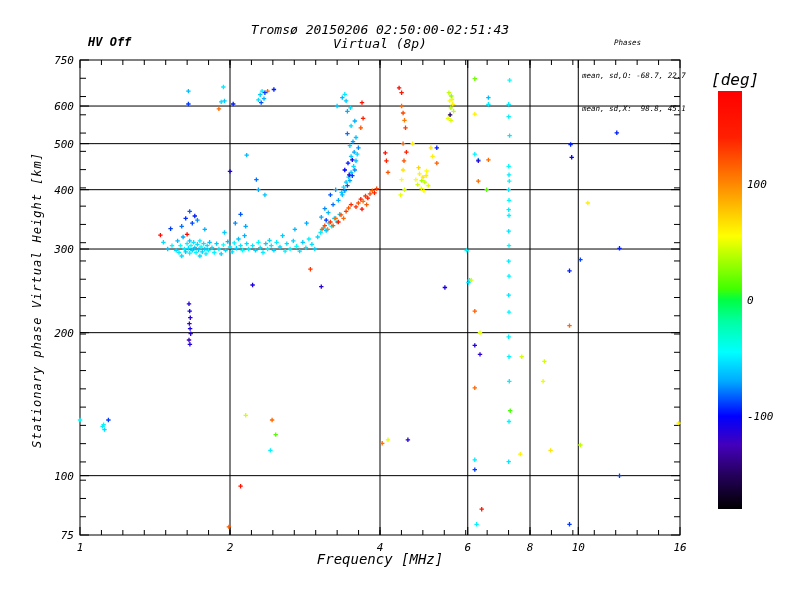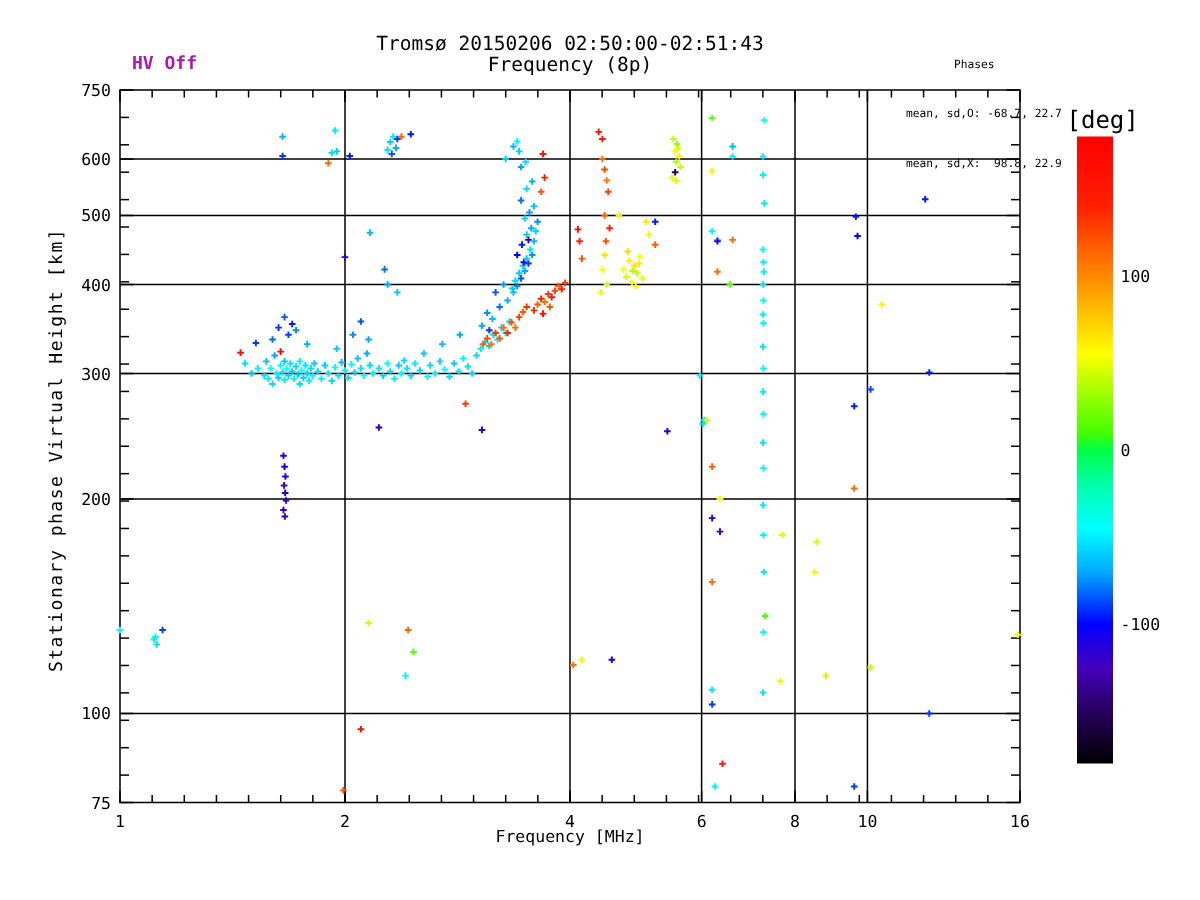--- a/index.html
+++ b/index.html
@@ -1,41 +1,41 @@
 <!DOCTYPE html>
 <html><head>
 <meta charset="utf-8">
 <style>
   html,body{margin:0;padding:0;background:#ffffff;}
   .page{position:relative;width:800px;height:600px;background:#ffffff;overflow:hidden;
-        font-family:"DejaVu Sans Mono","Liberation Mono",monospace;color:#000;}
+        font-family:"DejaVu Sans Mono","Liberation Mono",monospace;color:#000;font-style:italic;}
   .abs{position:absolute;}
   .title-line1{left:80px;top:22px;width:600px;text-align:center;font-size:13px;white-space:pre;}
   .title-line2{left:80px;top:36px;width:600px;text-align:center;font-size:13px;white-space:pre;}
   .hv-status{left:88px;top:35px;font-size:12px;font-weight:bold;}
-  .phases{left:604px;top:15px;font-size:7.5px;line-height:11px;white-space:pre;}
+  .phases{left:582px;top:15px;font-size:7.5px;line-height:11px;white-space:pre;}
   .phases-title{padding-left:32px;}
-  .x-label{left:80px;top:551px;width:600px;text-align:center;font-size:11px;}
+  .x-label{left:80px;top:551px;width:600px;text-align:center;font-size:14px;}
   .y-label{left:37px;top:300px;transform:translate(-50%,-50%) rotate(-90deg);
            font-size:12px;letter-spacing:1px;white-space:nowrap;}
   .deg-label{left:711px;top:70px;font-size:16px;}
   #plot{position:absolute;left:0;top:0;}
   #plot text{font-family:"DejaVu Sans Mono","Liberation Mono",monospace;font-size:11px;fill:#000;}
 </style>
 </head>
 <body>
 
 <div class="page">
   <div class="abs title-line1">Tromsø 20150206 02:50:00-02:51:43</div>
-  <div class="abs title-line2">Frequency (8p)</div>
-  <div class="abs hv-status" id="hv" style="color: #a21caf;">HV Off</div>
+  <div class="abs title-line2">Virtual (8p)</div>
+  <div class="abs hv-status" id="hv" style="color: #000000;">HV Off</div>
   <div class="abs phases">
     <div class="phases-title">Phases</div>
     <div>mean, sd,O: -68.7, 22.7</div>
-    <div>mean, sd,X:  98.8, 22.9</div>
+    <div>mean, sd,X:  98.8, 45.1</div>
   </div>
   <div class="abs y-label">Stationary phase Virtual Height [km]</div>
   <div class="abs x-label">Frequency [MHz]</div>
   <div class="abs deg-label">[deg]</div>
   <svg id="plot" width="800" height="600" viewBox="0 0 800 600">
     <defs>
         <linearGradient id="cbg" x1="0" y1="0" x2="0" y2="1">
           <stop offset="0%" stop-color="#ff0000"></stop>
           <stop offset="11.11111111111111%" stop-color="#ff2000"></stop>
           <stop offset="22.22222222222222%" stop-color="#ff8800"></stop>

